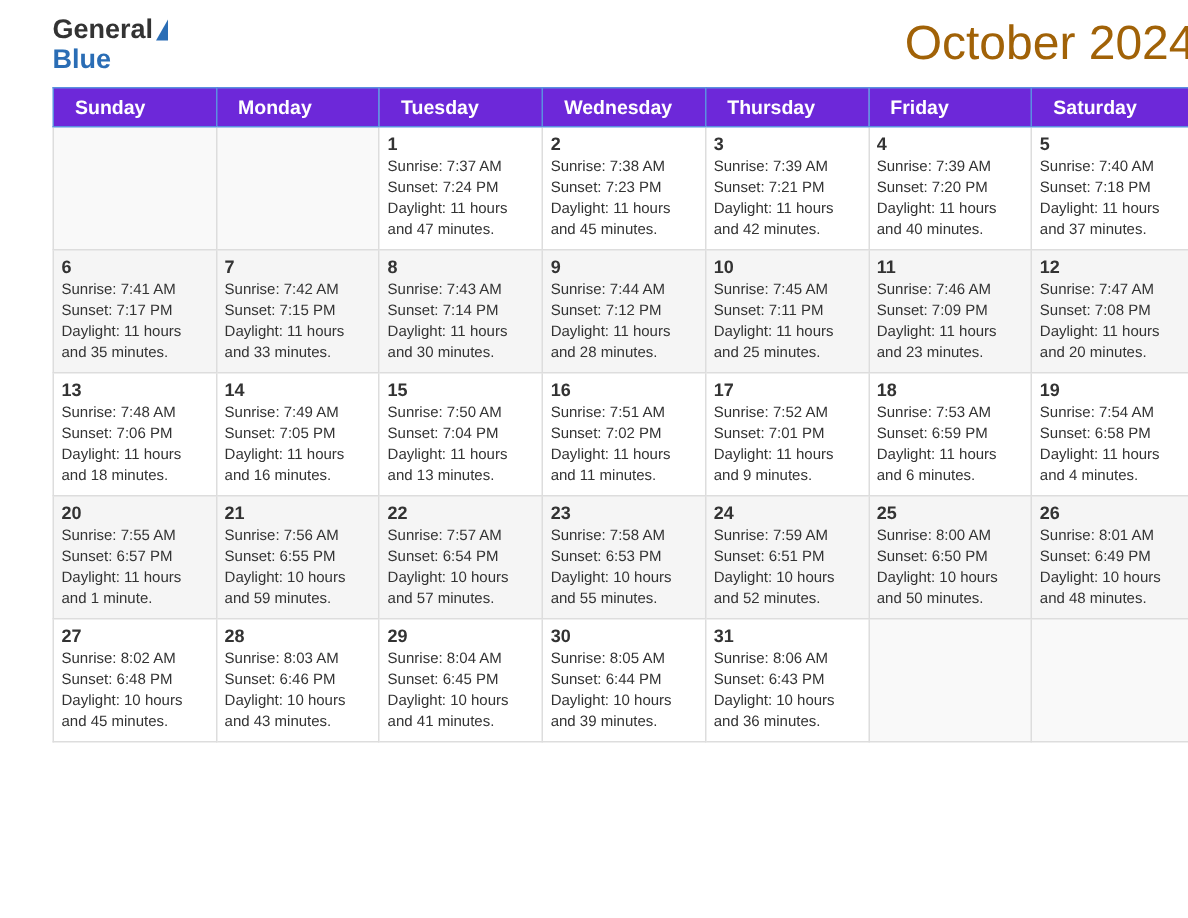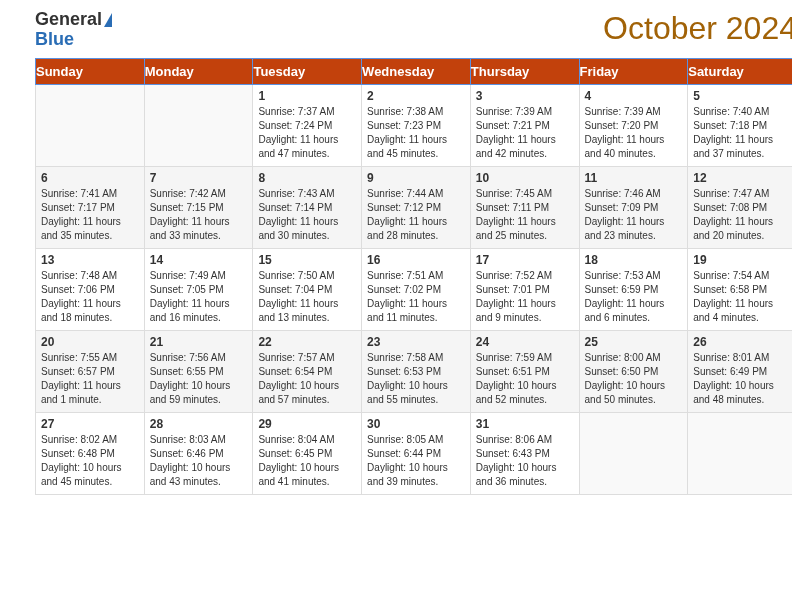--- a/index.html
+++ b/index.html
@@ -62,24 +62,24 @@
     .location {
       font-size: 14px;
       color: #555;
     }
     table {
       width: 100%;
       border-collapse: collapse;
       table-layout: fixed;
     }
     thead tr th {
-      background-color: #c2410c;
+      background-color: #6d28d9;
       color: white;
       text-align: left;
-      padding: 5px 0;
+      padding: 5px 14px;
       font-size: 13px;
       font-weight: bold;
       border: 1px solid #5a90e0;
     }
     tbody tr td {
       vertical-align: top;
       padding: 4px 5px;
       border: 1px solid #ddd;
       font-size: 10.5px;
       color: #333;

